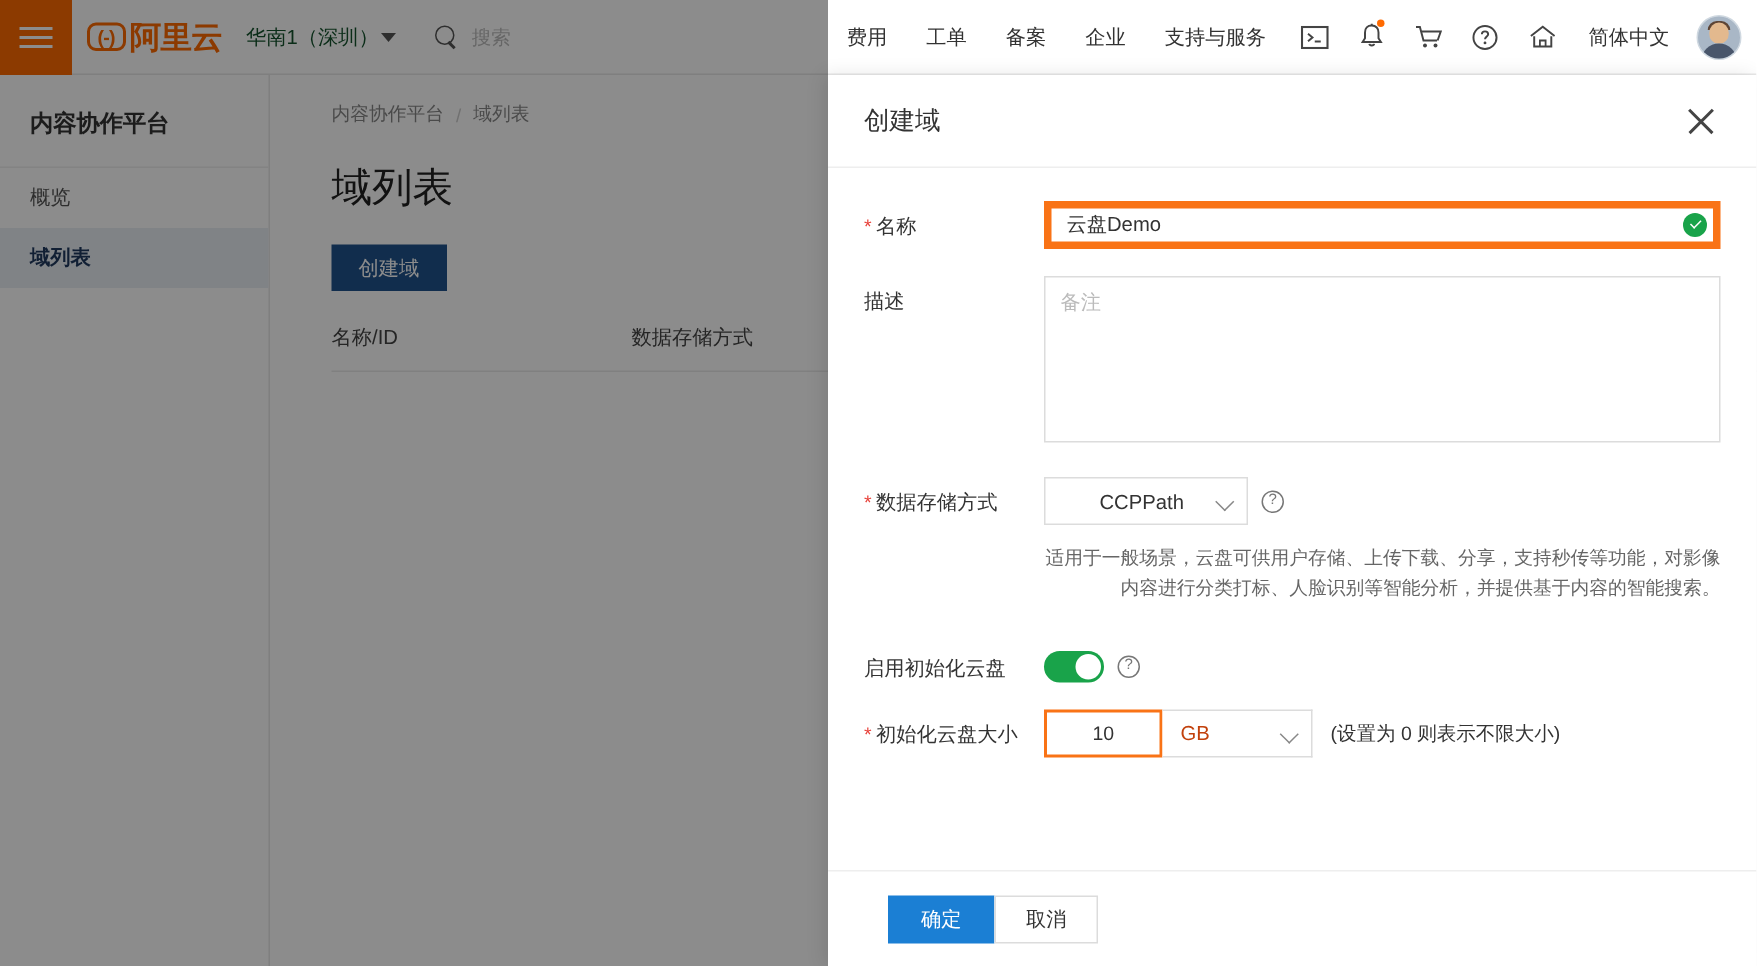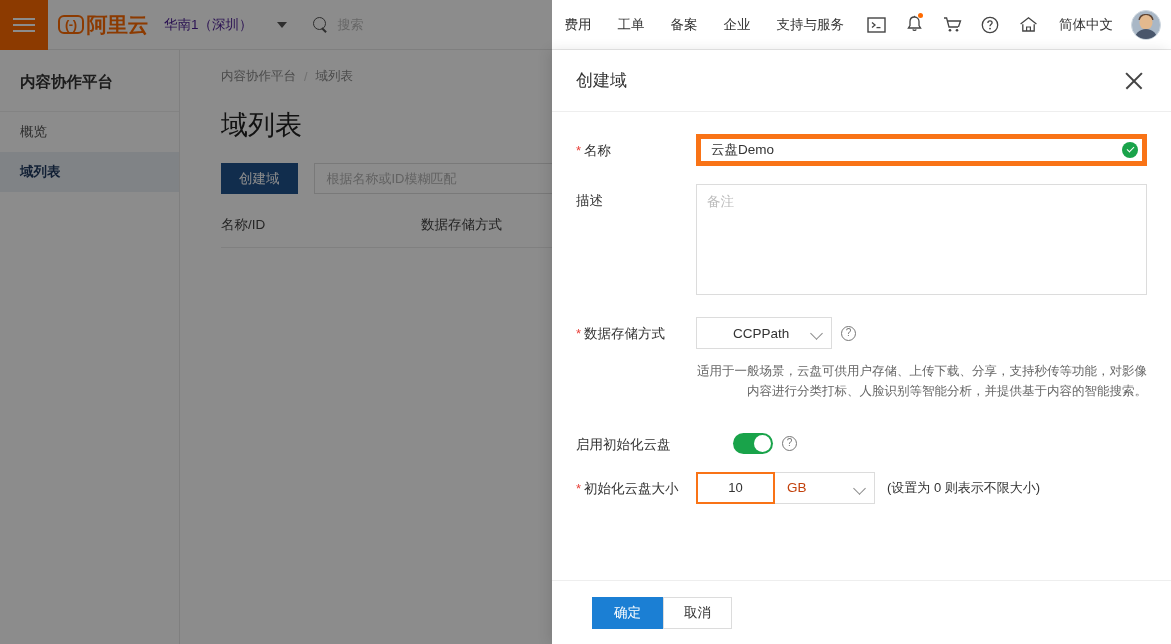--- a/index.html
+++ b/index.html
@@ -30,22 +30,22 @@
     margin-left: 10px; display: flex; align-items: center;
     color: #ff6a00; font-size: 21px; font-weight: bold; letter-spacing: -0.5px;
     white-space: nowrap; overflow: hidden;
   }
   .logo .mark {
     display:inline-block; border: 2px solid #ff6a00; border-radius: 6px;
     padding: 0px 5px; font-size: 13px; margin-right: 3px; line-height: 15px;
     font-weight: bold;
   }
   .region {
-    margin-left: 16px; display: flex; align-items: center; gap: 24px;
-    font-size: 13.5px; color: #4c1d95; cursor: pointer; white-space: nowrap;
+    margin-left: 16px; display: flex; align-items: center; gap: 1px;
+    font-size: 13.5px; color: #14532d; cursor: pointer; white-space: nowrap;
   }
   .caret-down {
     width: 0; height: 0; border-left: 5px solid transparent;
     border-right: 5px solid transparent; border-top: 6px solid #555;
   }
   .search-wrap {
     margin-left: 26px; display: flex; align-items: center; gap: 10px; cursor: text;
   }
   .search-ico { width: 15px; height: 15px; position: relative; display:inline-block; }
   .search-ico::before {
@@ -265,23 +265,20 @@
 
   <div class="main">
     <div class="crumb">
       <a>内容协作平台</a>
       <span class="sep">/</span>
       <a>域列表</a>
     </div>
     <h1 class="page-title">域列表</h1>
     <div class="toolbar">
       <button class="btn-primary-dark">创建域</button>
-      <div class="search-box">
-        <span>根据名称或ID模糊匹配</span>
-      </div>
     </div>
     <div class="table-head">
       <div class="th-name">名称/ID</div>
       <div class="th-store">数据存储方式</div>
     </div>
   </div>
 
   <div class="topbar">
     <div class="hamburger">
       <i></i>
@@ -392,21 +389,21 @@
                 <option>CCPPath</option>
               </select>
               <span class="sel-arrow"></span>
             </span>
             <span class="q-ico">?</span>
           </div>
           <div class="hint">适用于一般场景，云盘可供用户存储、上传下载、分享，支持秒传等功能，对影像内容进行分类打标、人脸识别等智能分析，并提供基于内容的智能搜索。</div>
         </div>
       </div>
 
-      <div class="frm-row" style="margin-top:26px;gap:37px;">
+      <div class="frm-row" style="margin-top:26px;">
         <div class="frm-label">启用初始化云盘</div>
         <div class="frm-field">
           <div style="display:flex; align-items:center; padding-top:5px;">
             <span class="toggle">
               <span class="knob"></span>
             </span>
             <span class="q-ico">?</span>
           </div>
         </div>
       </div>

